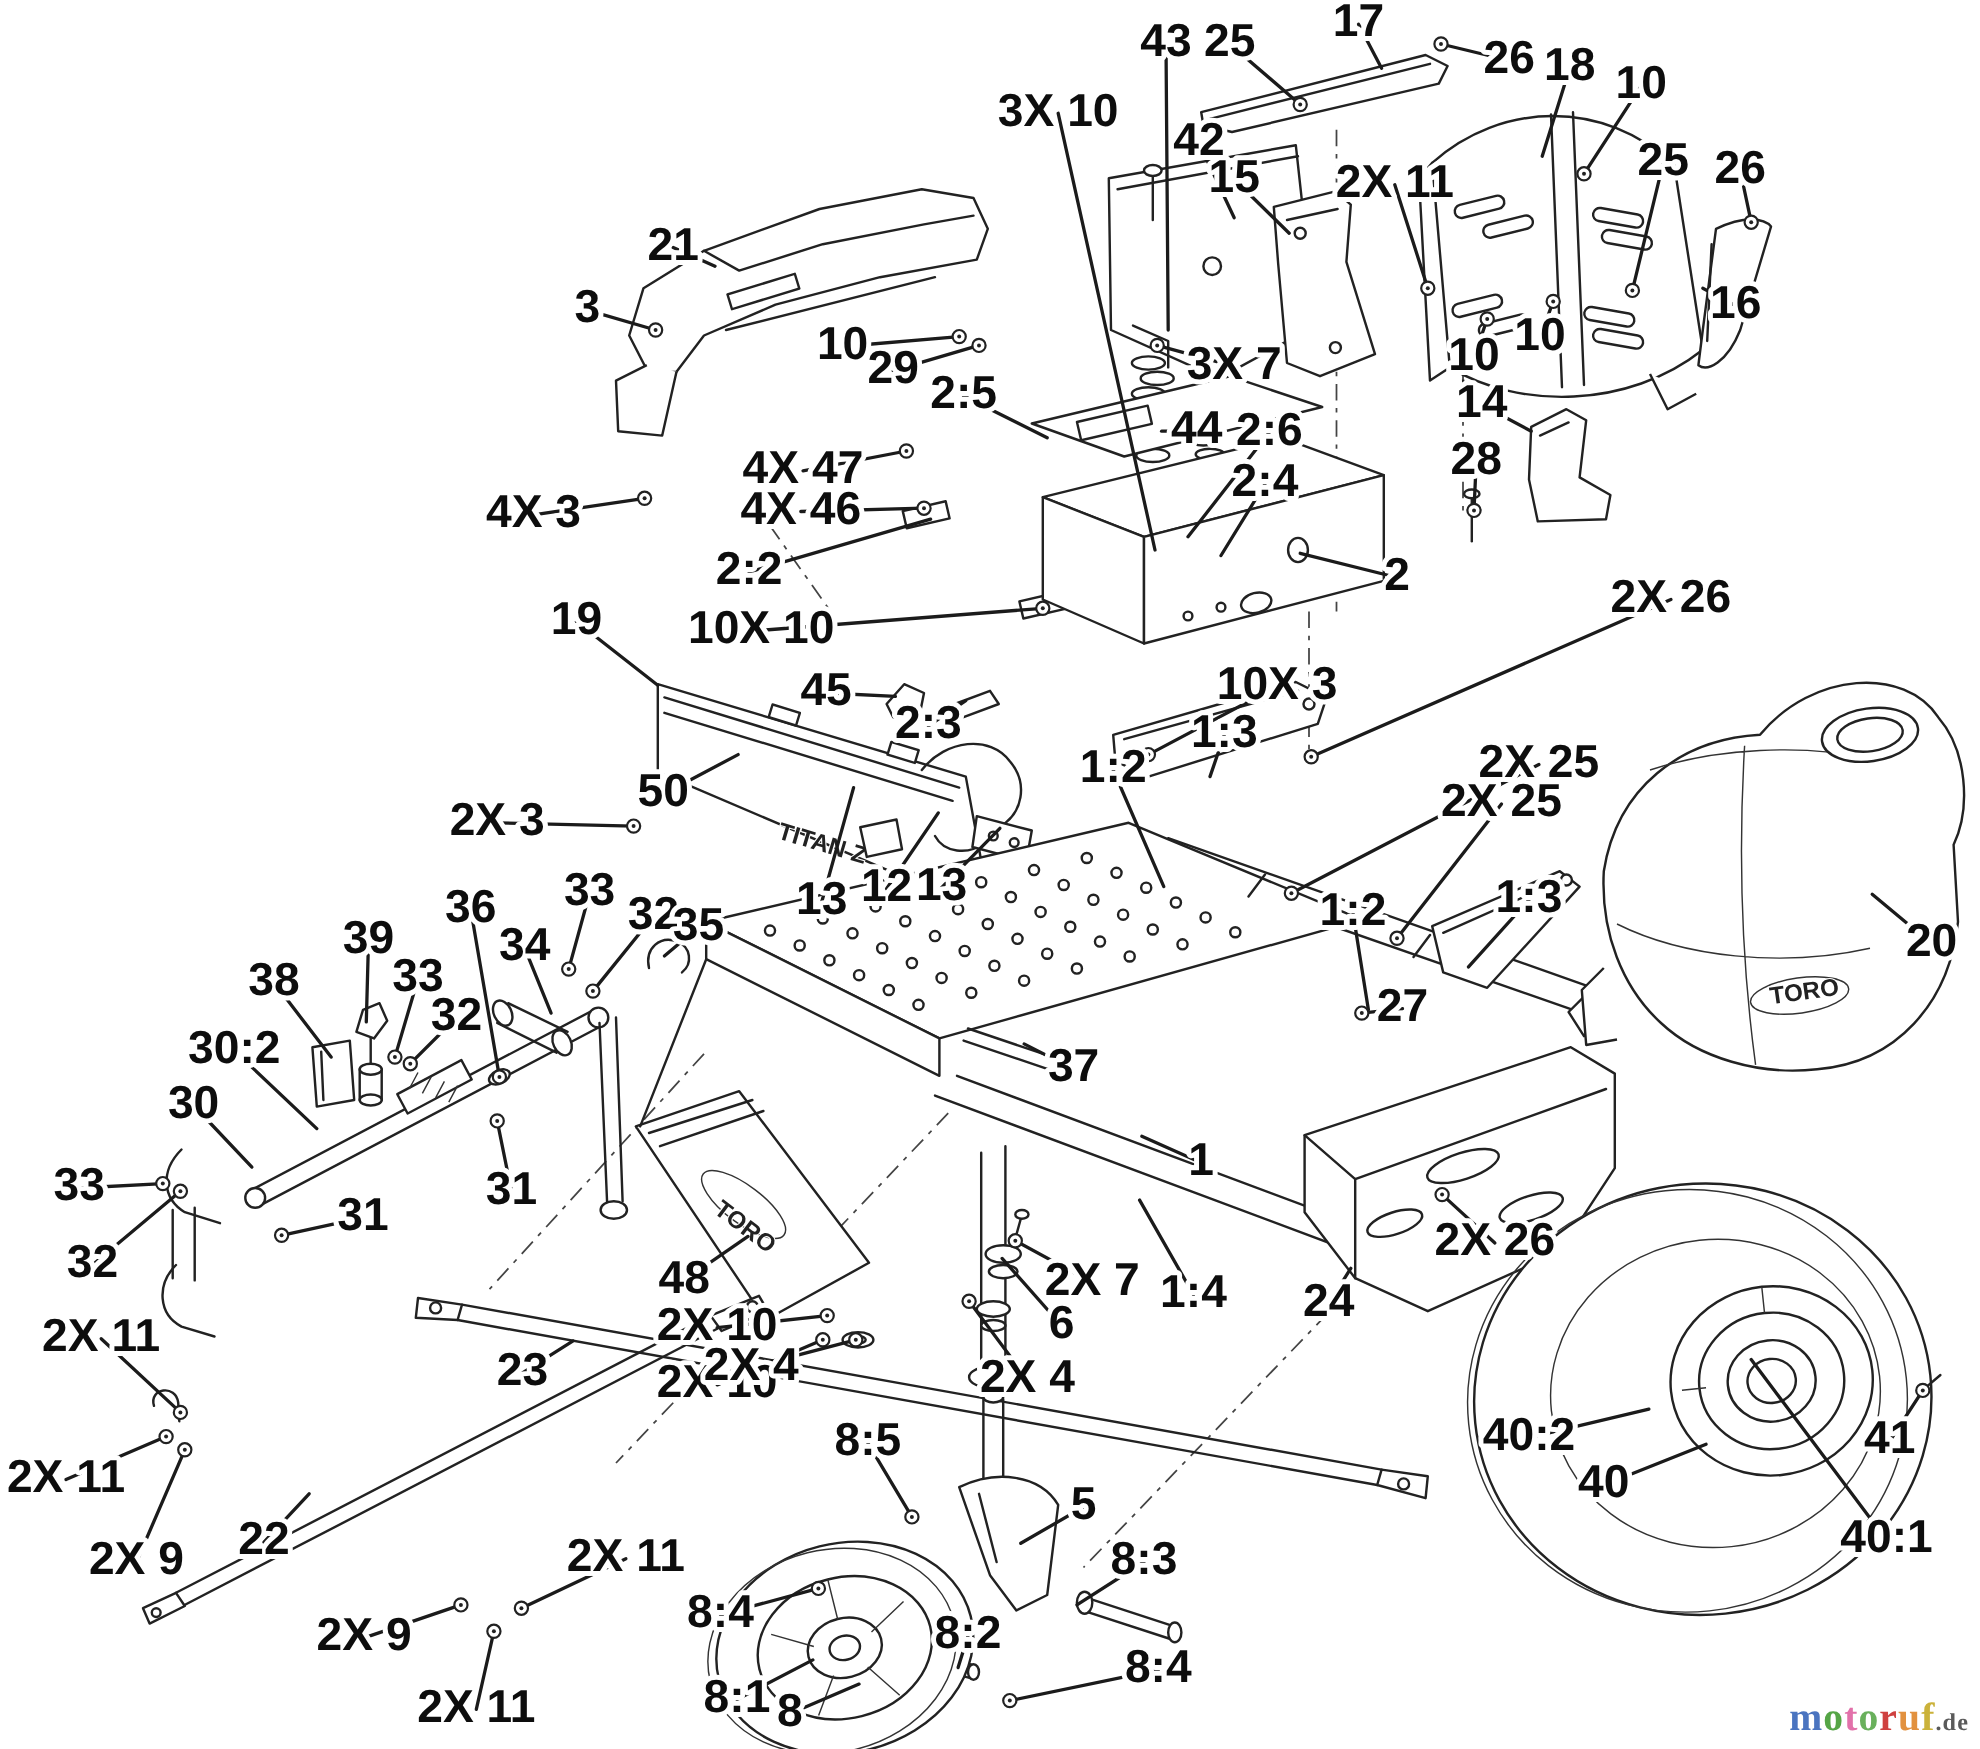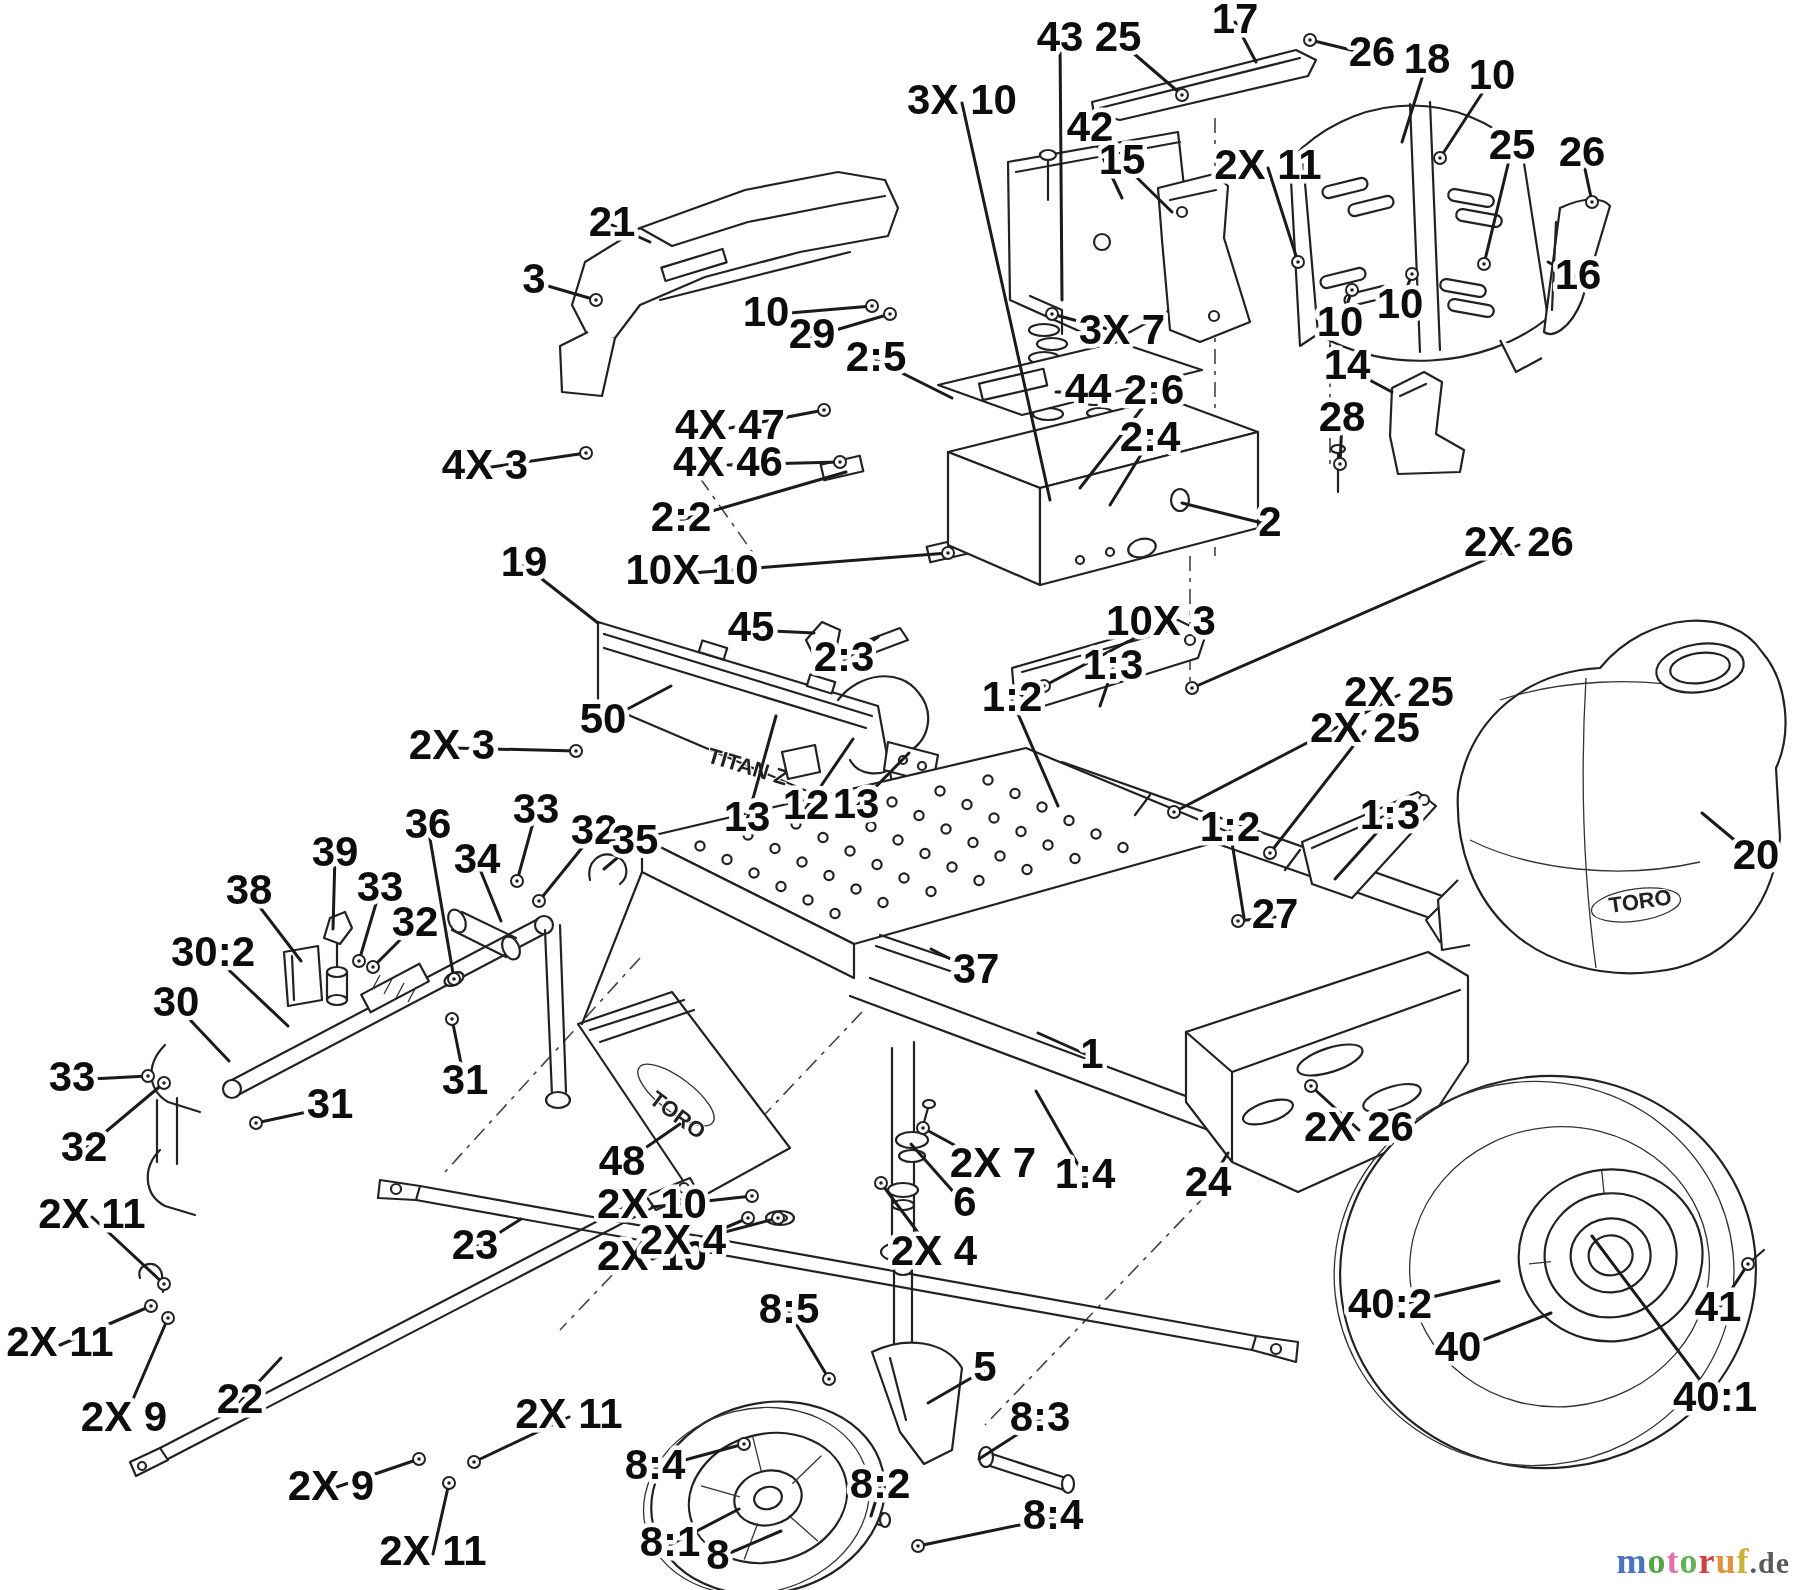--- a/index.html
+++ b/index.html
@@ -12,21 +12,21 @@
   .dash{fill:none;stroke:#444;stroke-width:1.6;stroke-dasharray:15 7 4 7;}
   .ldr{stroke:#1b1b1b;stroke-width:3;fill:none;stroke-linecap:round;}
   .fst{fill:#fff;stroke:#222;stroke-width:2;}
   .lbl{font:700 42px "Liberation Sans",sans-serif;fill:#0d0d0d;
        paint-order:stroke;stroke:#fff;stroke-width:9px;stroke-linejoin:round;}
   .logo-txt{font:700 22px "Liberation Sans",sans-serif;fill:#222;
             paint-order:stroke;stroke:#fff;stroke-width:2px;}
   .watermark{position:absolute;right:10px;bottom:8px;
              font-family:"Liberation Serif",serif;font-weight:700;font-size:36px;
              letter-spacing:1px;user-select:none;}
-  .watermark .suffix{font-size:30px;color:#5a5a5a;font-weight:700;}
+  .watermark .suffix{font-size:22px;color:#5a5a5a;font-weight:700;}
 </style>
 </head>
 <body>
 
 <div class="stage">
 <svg viewBox="0 0 1800 1590" width="1800" height="1590">
 
   <g>
     <path class="dash" d="M1048,205 V322"></path>
     <path class="dash" d="M1215,118 V556"></path>

